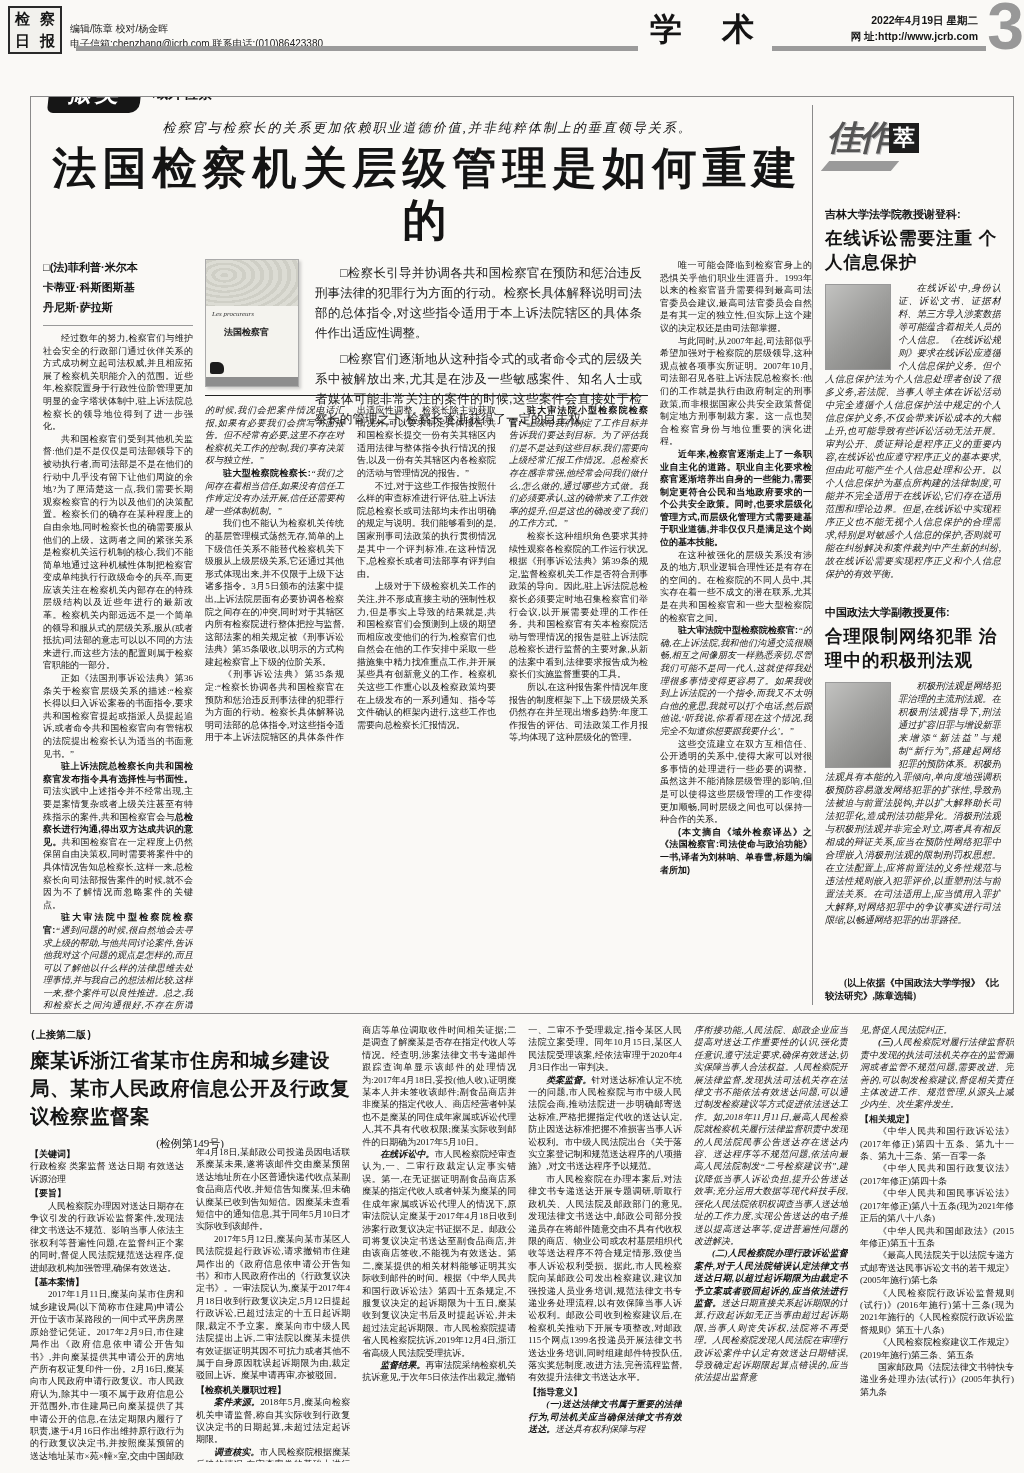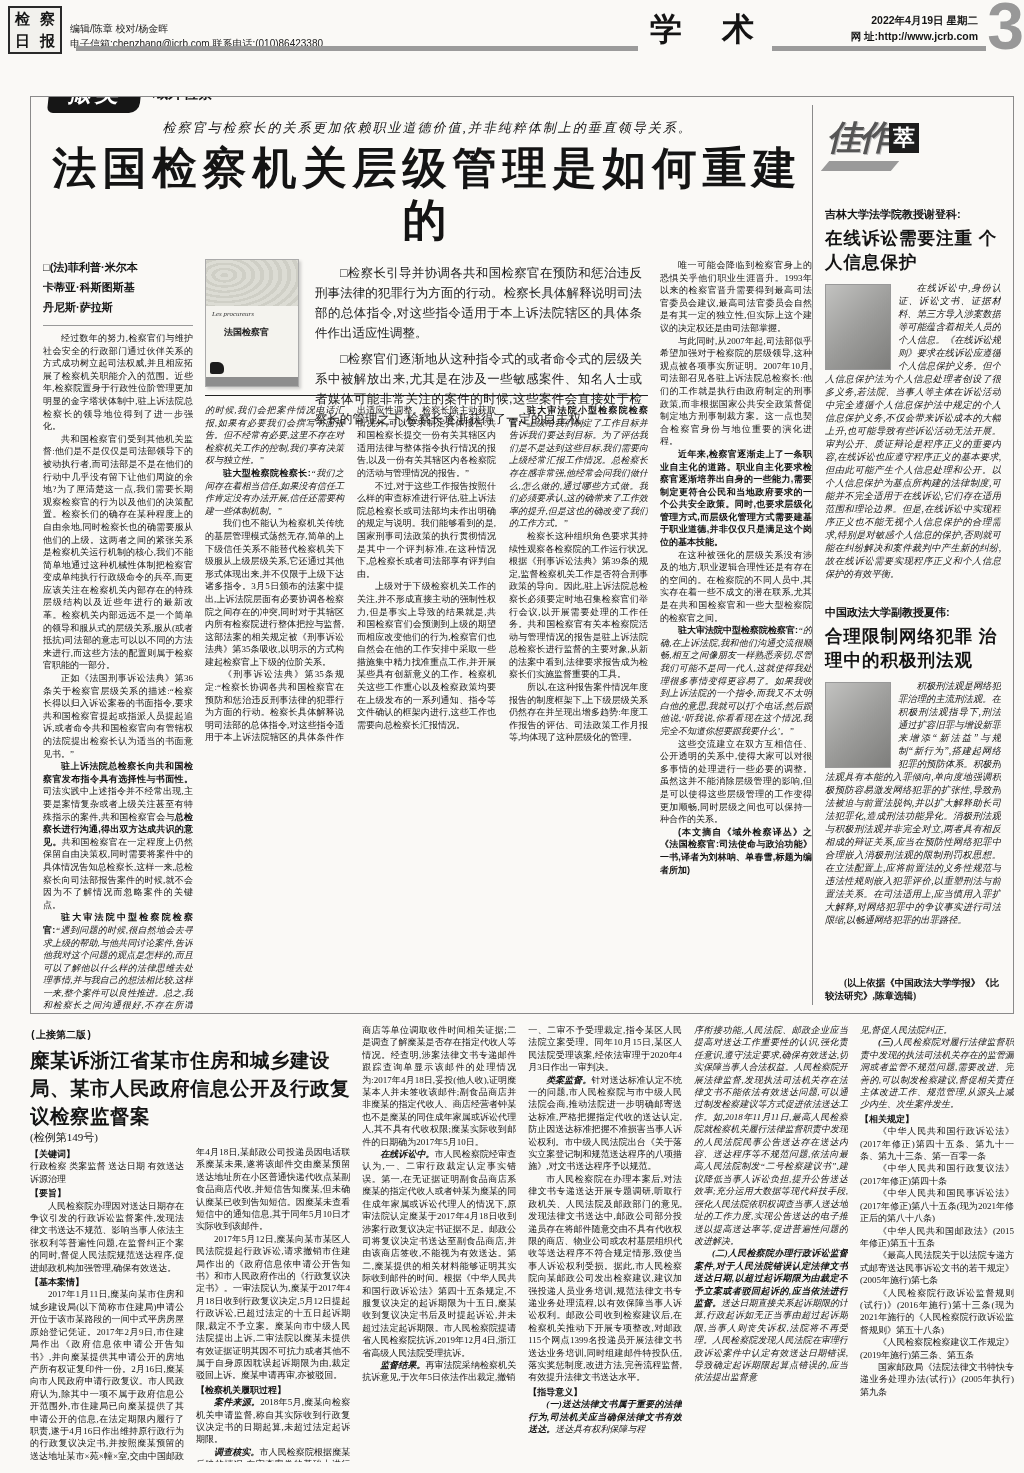--- a/index.html
+++ b/index.html
@@ -76,21 +76,21 @@
        background:linear-gradient(135deg,#c2c2c0 0%,#9a9a98 55%,#7e7e7c 100%);}
   .sb-body p{margin:0;text-indent:2em;}
   .sb-credit{margin-top:auto;font-size:9.5px;font-weight:bold;text-align:left;text-indent:2em;line-height:13px;padding-bottom:2px;}
   
   .case{margin:10px 10px 0 30px;width:984px;height:438px;display:flex;gap:12px;overflow:hidden;}
   .case-left{flex:2.08;display:flex;flex-direction:column;min-width:0;}
   .case-head{height:118px;padding-top:4px;}
   .cont-note{font-size:10px;font-weight:bold;font-family:Liberation Mono, monospace;}
   .case-title{font-size:19.5px;font-weight:bold;font-family:"Liberation Sans",sans-serif;line-height:28px;
        letter-spacing:0.5px;margin-top:4px;}
-  .case-no{text-align:left;font-size:11px;margin-top:0;}
+  .case-no{text-align:center;font-size:11px;margin-top:6px;}
   .case-left-cols{flex:1;display:flex;gap:12px;overflow:hidden;}
   .ccol{flex:1;min-width:0;overflow:hidden;}
   .case .body p{font-size:9px;line-height:12.4px;}
 </style>
 </head>
 <body>
 
 <div class="page">
 
   <div class="hdr">

